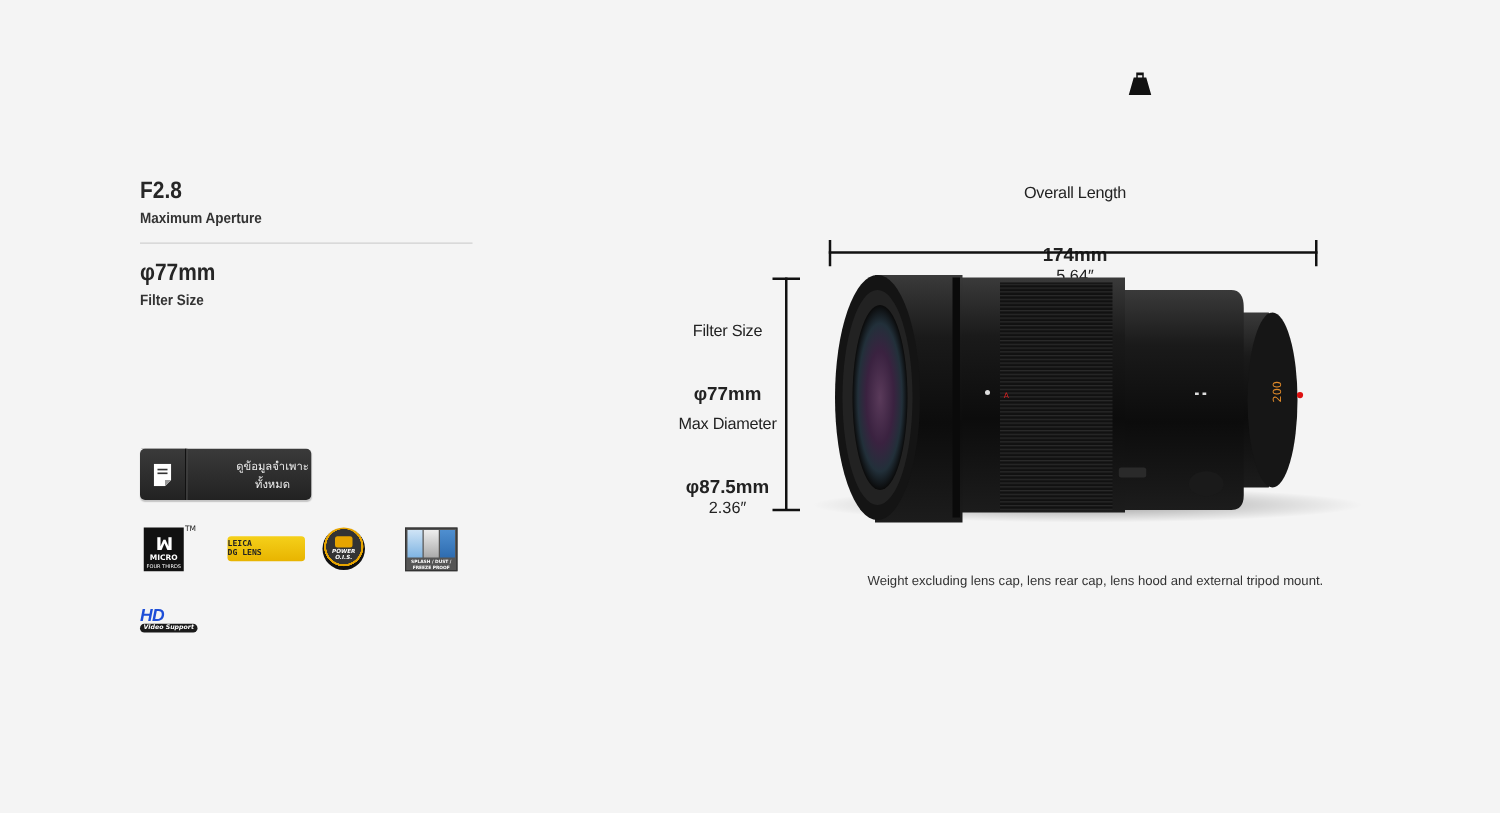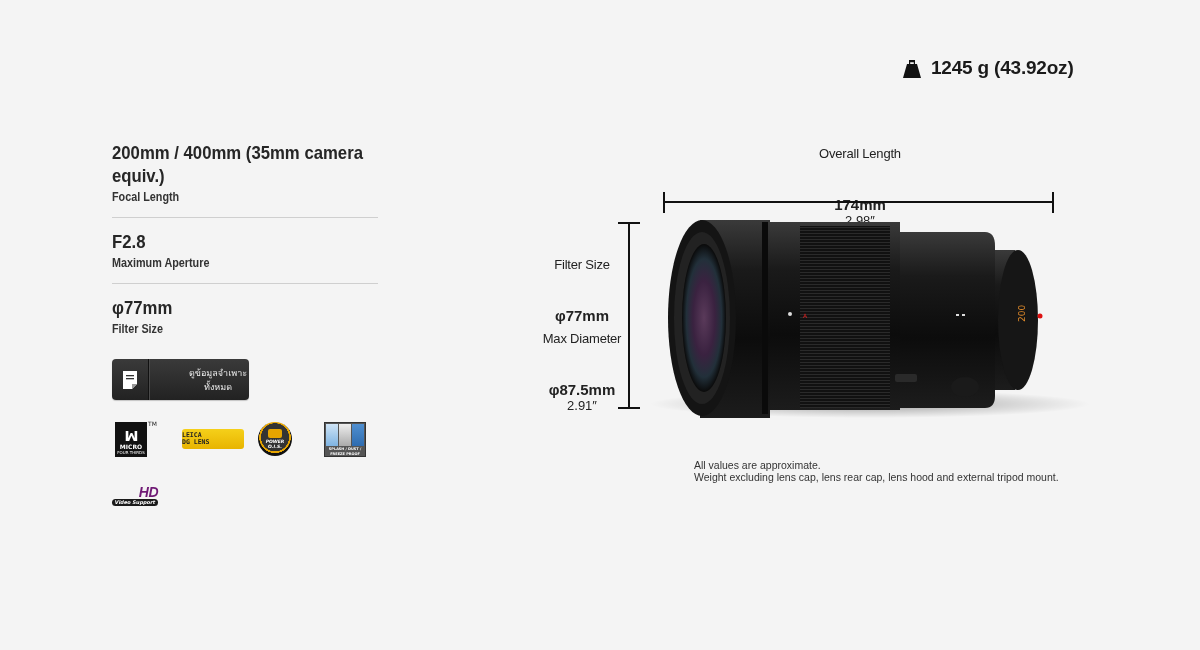--- a/index.html
+++ b/index.html
@@ -39,21 +39,21 @@
   .b-ois span { font-size: 4.5px; font-weight: bold; font-style: italic; color: #fff; line-height: 5px; }
   .b-splash { left: 209px; top: 0; width: 42px; height: 35px; background: #555; border: 1px solid #333; display: flex; flex-direction: column; }
   .b-splash .tiles { display: flex; height: 24px; gap: 1px; padding: 1px; }
   .b-splash .tiles div { flex: 1; }
   .b-splash .t-a { background: linear-gradient(#cfe4f6, #7fb4e2); }
   .b-splash .t-b { background: linear-gradient(#eee, #aaa); }
   .b-splash .t-c { background: linear-gradient(#4f8fd0, #2e6cb0); }
   .b-splash .cap { font-size: 3.5px; color: #fff; text-align: center; line-height: 4.5px; font-weight: bold; }
 
   .hd { position: absolute; left: 112px; top: 486px; width: 46px; height: 20px; }
-  .hd .hdt { font-family: "Liberation Sans", sans-serif; font-style: italic; font-weight: bold; font-size: 14px; line-height: 12px; color: #701a75; text-align: right; letter-spacing: -0.5px; }
+  .hd .hdt { font-family: "Liberation Sans", sans-serif; font-style: italic; font-weight: bold; font-size: 14px; line-height: 12px; color: #1d4ed8; text-align: left; letter-spacing: -0.5px; }
   .hd .vs { margin-top: 1px; background: #1a1a1a; border-radius: 4px; color: #fff; font-size: 5px; font-style: italic; font-weight: bold; text-align: center; line-height: 7px; }
 
   
   .dim { position: absolute; text-align: center; font-family: "Liberation Sans", sans-serif; color: #222; }
   .dim .t { font-size: 13px; line-height: 15px; letter-spacing: -0.2px; text-align: center; }
   .dim .b { font-size: 15px; line-height: 16px; font-weight: bold; margin-top: 36px; }
   .dim .s { font-size: 13px; line-height: 15px; }
   .dim-overall { left: 790px; top: 146px; width: 140px; }
   .dim-filter { left: 530px; top: 257px; width: 104px; }
   .dim-maxd { left: 530px; top: 331px; width: 104px; }
@@ -71,28 +71,23 @@
 </style>
 </head>
 <body>
 
 <div class="weight">
   <span>
     <svg viewBox="0 0 20 19">
         <path d="M7 1 h6 v4 h-1.2 v-1.8 h-3.6 v1.8 H7z M5 5 h10 l4 14 H1z" fill="#111"></path>
       </svg>
   </span>
-  <span class="wtext">1245 g (43.92oz)</span>
 </div>
 
 <div class="specs">
-  <div class="spec">
-    <div class="val">200mm / 400mm (35mm camera equiv.)</div>
-    <div class="lbl">Focal Length</div>
-  </div>
   <div class="spec">
     <div class="val">F2.8</div>
     <div class="lbl">Maximum Aperture</div>
   </div>
   <div class="spec">
     <div class="val">φ77mm</div>
     <div class="lbl">Filter Size</div>
   </div>
 </div>
 
@@ -136,34 +131,34 @@
 </div>
 
 <div class="hd">
   <div class="hdt">HD</div>
   <div class="vs">Video Support</div>
 </div>
 
 <div class="dim dim-overall">
   <div class="t">Overall Length</div>
   <div class="b">174mm</div>
-  <div class="s">2.98″</div>
+  <div class="s">5.64″</div>
 </div>
 <div class="hline"></div>
 <div class="htick-l"></div>
 <div class="htick-r"></div>
 
 <div class="dim dim-filter">
   <div class="t">Filter Size</div>
   <div class="b">φ77mm</div>
 </div>
 <div class="dim dim-maxd">
   <div class="t">Max Diameter</div>
   <div class="b">φ87.5mm</div>
-  <div class="s">2.91″</div>
+  <div class="s">2.36″</div>
 </div>
 <div class="vline"></div>
 <div class="vtick-t"></div>
 <div class="vtick-b"></div>
 
 <div class="lens">
   <svg viewBox="0 0 450 220" width="450" height="220">
     <defs>
       <linearGradient id="body" x1="0" y1="0" x2="0" y2="1">
         <stop offset="0" stop-color="#3a3a3a"></stop>
@@ -210,15 +205,14 @@
     <rect x="322" y="102" width="3" height="2" fill="#ddd"></rect>
     <text x="385" y="110" font-size="9" fill="#e08a2a" font-family="DejaVu Sans, sans-serif" transform="rotate(-90 385 110)">200</text>
     <circle cx="400" cy="104" r="2.5" fill="#d11"></circle>
 
     <ellipse cx="325" cy="175" rx="14" ry="10" fill="#1a1a1a"></ellipse>
     <rect x="255" y="162" width="22" height="8" rx="2" fill="#2a2a2a"></rect>
   </svg>
 </div>
 
 <div class="notes">
-  <div>All values are approximate.</div>
   <div>Weight excluding lens cap, lens rear cap, lens hood and external tripod mount.</div>
 </div>
 
 </body></html>

